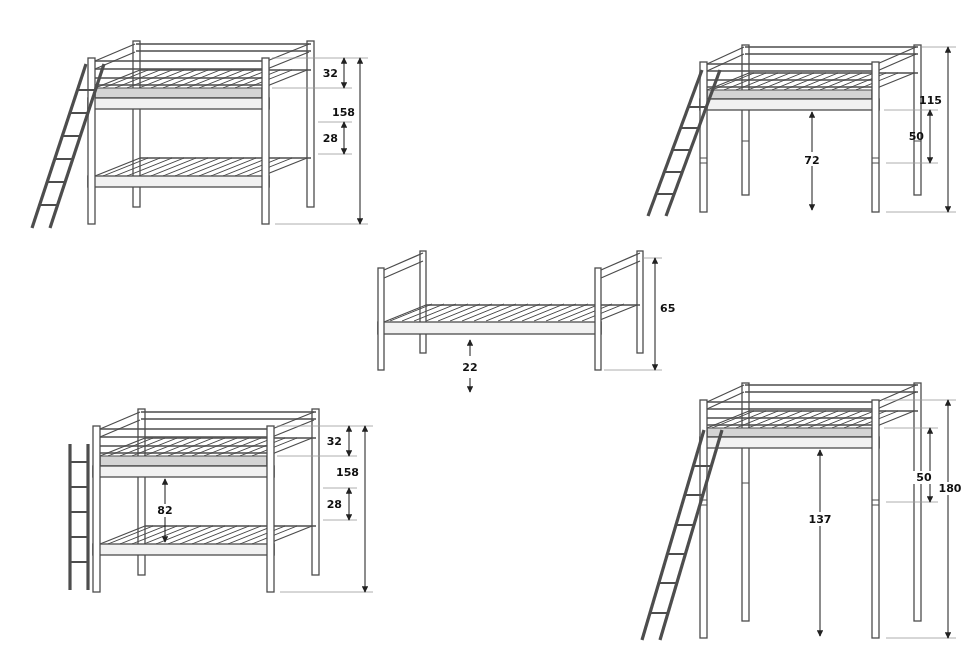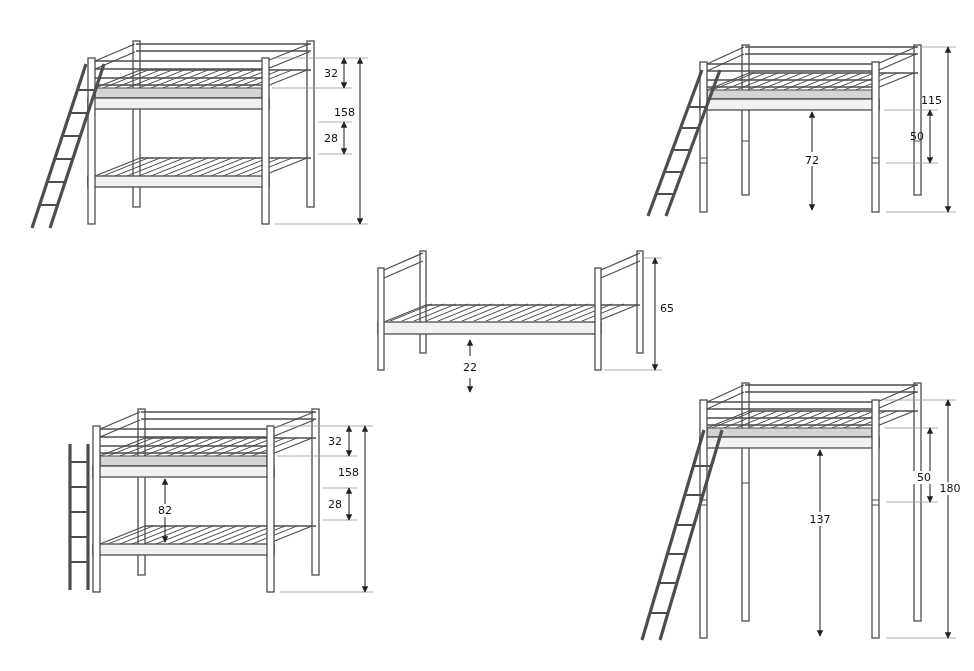--- a/index.html
+++ b/index.html
@@ -1,16 +1,16 @@
 <!DOCTYPE html>
 <html><head>
 <meta charset="utf-8">
 <style>
   html,body{margin:0;padding:0;background:#ffffff;}
-  .canvas{position:relative;width:974px;height:671px;background:#ffffff;overflow:hidden;}
+  .canvas{position:relative;width:974px;height:671px;background:#ffffff;overflow:hidden;font-weight:bold;}
   svg{display:block;}
   .post{fill:#ffffff;stroke:#4d4d4d;stroke-width:1.3;}
   .rail{stroke:#4d4d4d;stroke-width:1.3;fill:none;}
   .slats line{stroke:#4d4d4d;stroke-width:1;}
   .mattress{fill:#d4d4d4;stroke:#4d4d4d;stroke-width:1;}
   .apron{fill:#f1f1f1;stroke:#4d4d4d;stroke-width:1.3;}
   .lrail{stroke:#4d4d4d;stroke-width:3.2;}
   .rung{stroke:#4d4d4d;stroke-width:2;}
   .joint{stroke:#4d4d4d;stroke-width:1;}
   .dim{stroke:#1a1a1a;stroke-width:1;fill:none;}

